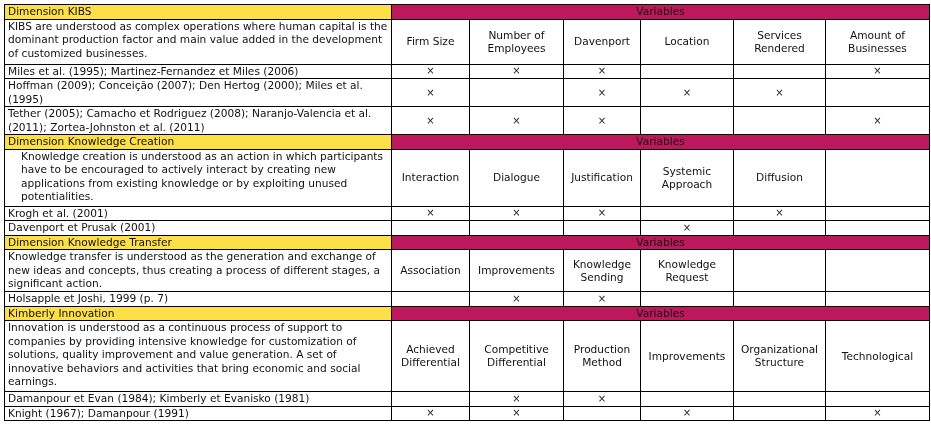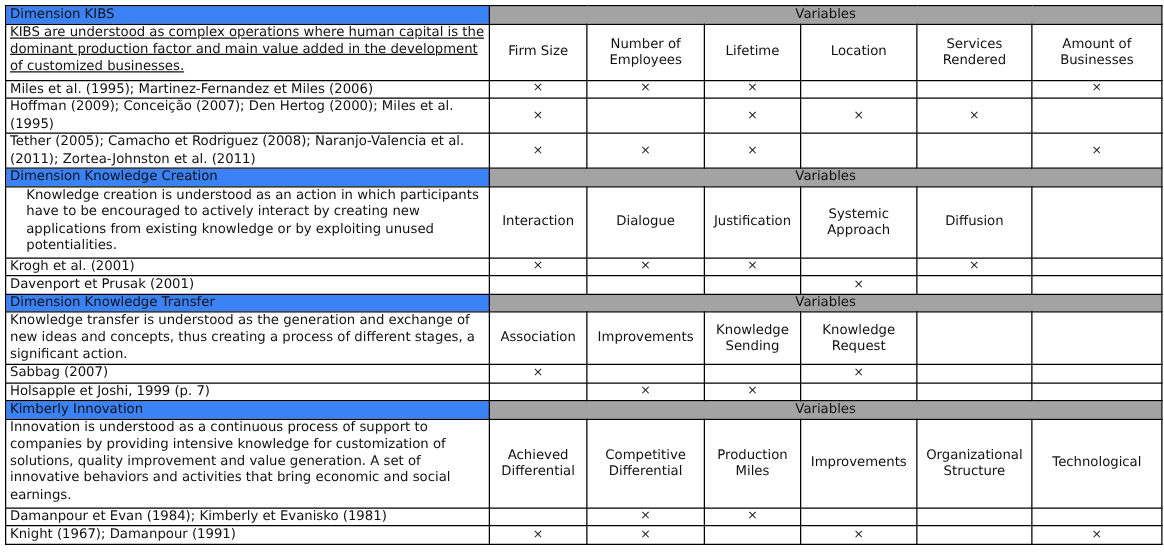--- a/index.html
+++ b/index.html
@@ -12,22 +12,22 @@
     font-size: 10.6px;
     color: #111;
   }
   td {
     border: 1px solid #000;
     padding: 0 3px;
     vertical-align: top;
     overflow: hidden;
     line-height: 13.5px;
   }
-  td.hdr { background: #3b82f6; height: 13px; }
-  td.vars-hdr { background: #a3a3a3; text-align: center; height: 13px; }
+  td.hdr { background: #fde047; height: 13px; }
+  td.vars-hdr { background: #be185d; text-align: center; height: 13px; }
   td.desc { height: 44px; }
   td.varname { text-align: center; vertical-align: middle; line-height: 13px; }
   td.ref { height: 13px; white-space: nowrap; margin-top: 25px; }
   td.ref.tall { height: 26px; white-space: normal; }
   td.mark { text-align: center; vertical-align: middle; font-size: 10px; line-height: 10px; color: #222; }
 </style>
 </head>
 <body>
 
 <div class="wrap">
@@ -40,24 +40,24 @@
     <col style="width:93px">
     <col style="width:92px">
     <col style="width:104px">
   </colgroup>
   <tbody id="tbody">
         <tr>
           <td class="hdr">Dimension KIBS</td>
           <td class="vars-hdr" colspan="6">Variables</td>
         </tr>
         <tr>
-          <td class="desc" style="height: 44px; text-decoration: underline;">KIBS are understood as complex operations where human capital is the dominant production factor and main value added in the development of customized businesses.</td>
+          <td class="desc" style="height: 44px;">KIBS are understood as complex operations where human capital is the dominant production factor and main value added in the development of customized businesses.</td>
           <td class="varname">Firm Size</td>
           <td class="varname">Number of Employees</td>
-          <td class="varname">Lifetime</td>
+          <td class="varname">Davenport</td>
           <td class="varname">Location</td>
           <td class="varname">Services Rendered</td>
           <td class="varname">Amount of Businesses</td>
         </tr>
         <tr>
           <td class="ref">Miles et al. (1995); Martinez-Fernandez et Miles (2006)</td>
           <td class="mark">×</td>
           <td class="mark">×</td>
           <td class="mark">×</td>
           <td class="mark"></td>
@@ -120,46 +120,37 @@
         <tr>
           <td class="desc" style="height: 41px;">Knowledge transfer is understood as the generation and exchange of new ideas and concepts, thus creating a process of different stages, a significant action.</td>
           <td class="varname">Association</td>
           <td class="varname">Improvements</td>
           <td class="varname">Knowledge Sending</td>
           <td class="varname">Knowledge Request</td>
           <td class="varname"></td>
           <td class="varname"></td>
         </tr>
         <tr>
-          <td class="ref">Sabbag (2007)</td>
-          <td class="mark">×</td>
-          <td class="mark"></td>
-          <td class="mark"></td>
-          <td class="mark">×</td>
-          <td class="mark"></td>
-          <td class="mark"></td>
-        </tr>
-        <tr>
           <td class="ref">Holsapple et Joshi, 1999 (p. 7)</td>
           <td class="mark"></td>
           <td class="mark">×</td>
           <td class="mark">×</td>
           <td class="mark"></td>
           <td class="mark"></td>
           <td class="mark"></td>
         </tr>
         <tr>
           <td class="hdr">Kimberly Innovation</td>
           <td class="vars-hdr" colspan="6">Variables</td>
         </tr>
         <tr>
           <td class="desc" style="height: 70px; margin-top: 20px;">Innovation is understood as a continuous process of support to companies by providing intensive knowledge for customization of solutions, quality improvement and value generation. A set of innovative behaviors and activities that bring economic and social earnings.</td>
           <td class="varname">Achieved Differential</td>
           <td class="varname">Competitive Differential</td>
-          <td class="varname">Production Miles</td>
+          <td class="varname">Production Method</td>
           <td class="varname">Improvements</td>
           <td class="varname">Organizational Structure</td>
           <td class="varname">Technological</td>
         </tr>
         <tr>
           <td class="ref">Damanpour et Evan (1984); Kimberly et Evanisko (1981)</td>
           <td class="mark"></td>
           <td class="mark">×</td>
           <td class="mark">×</td>
           <td class="mark"></td>

